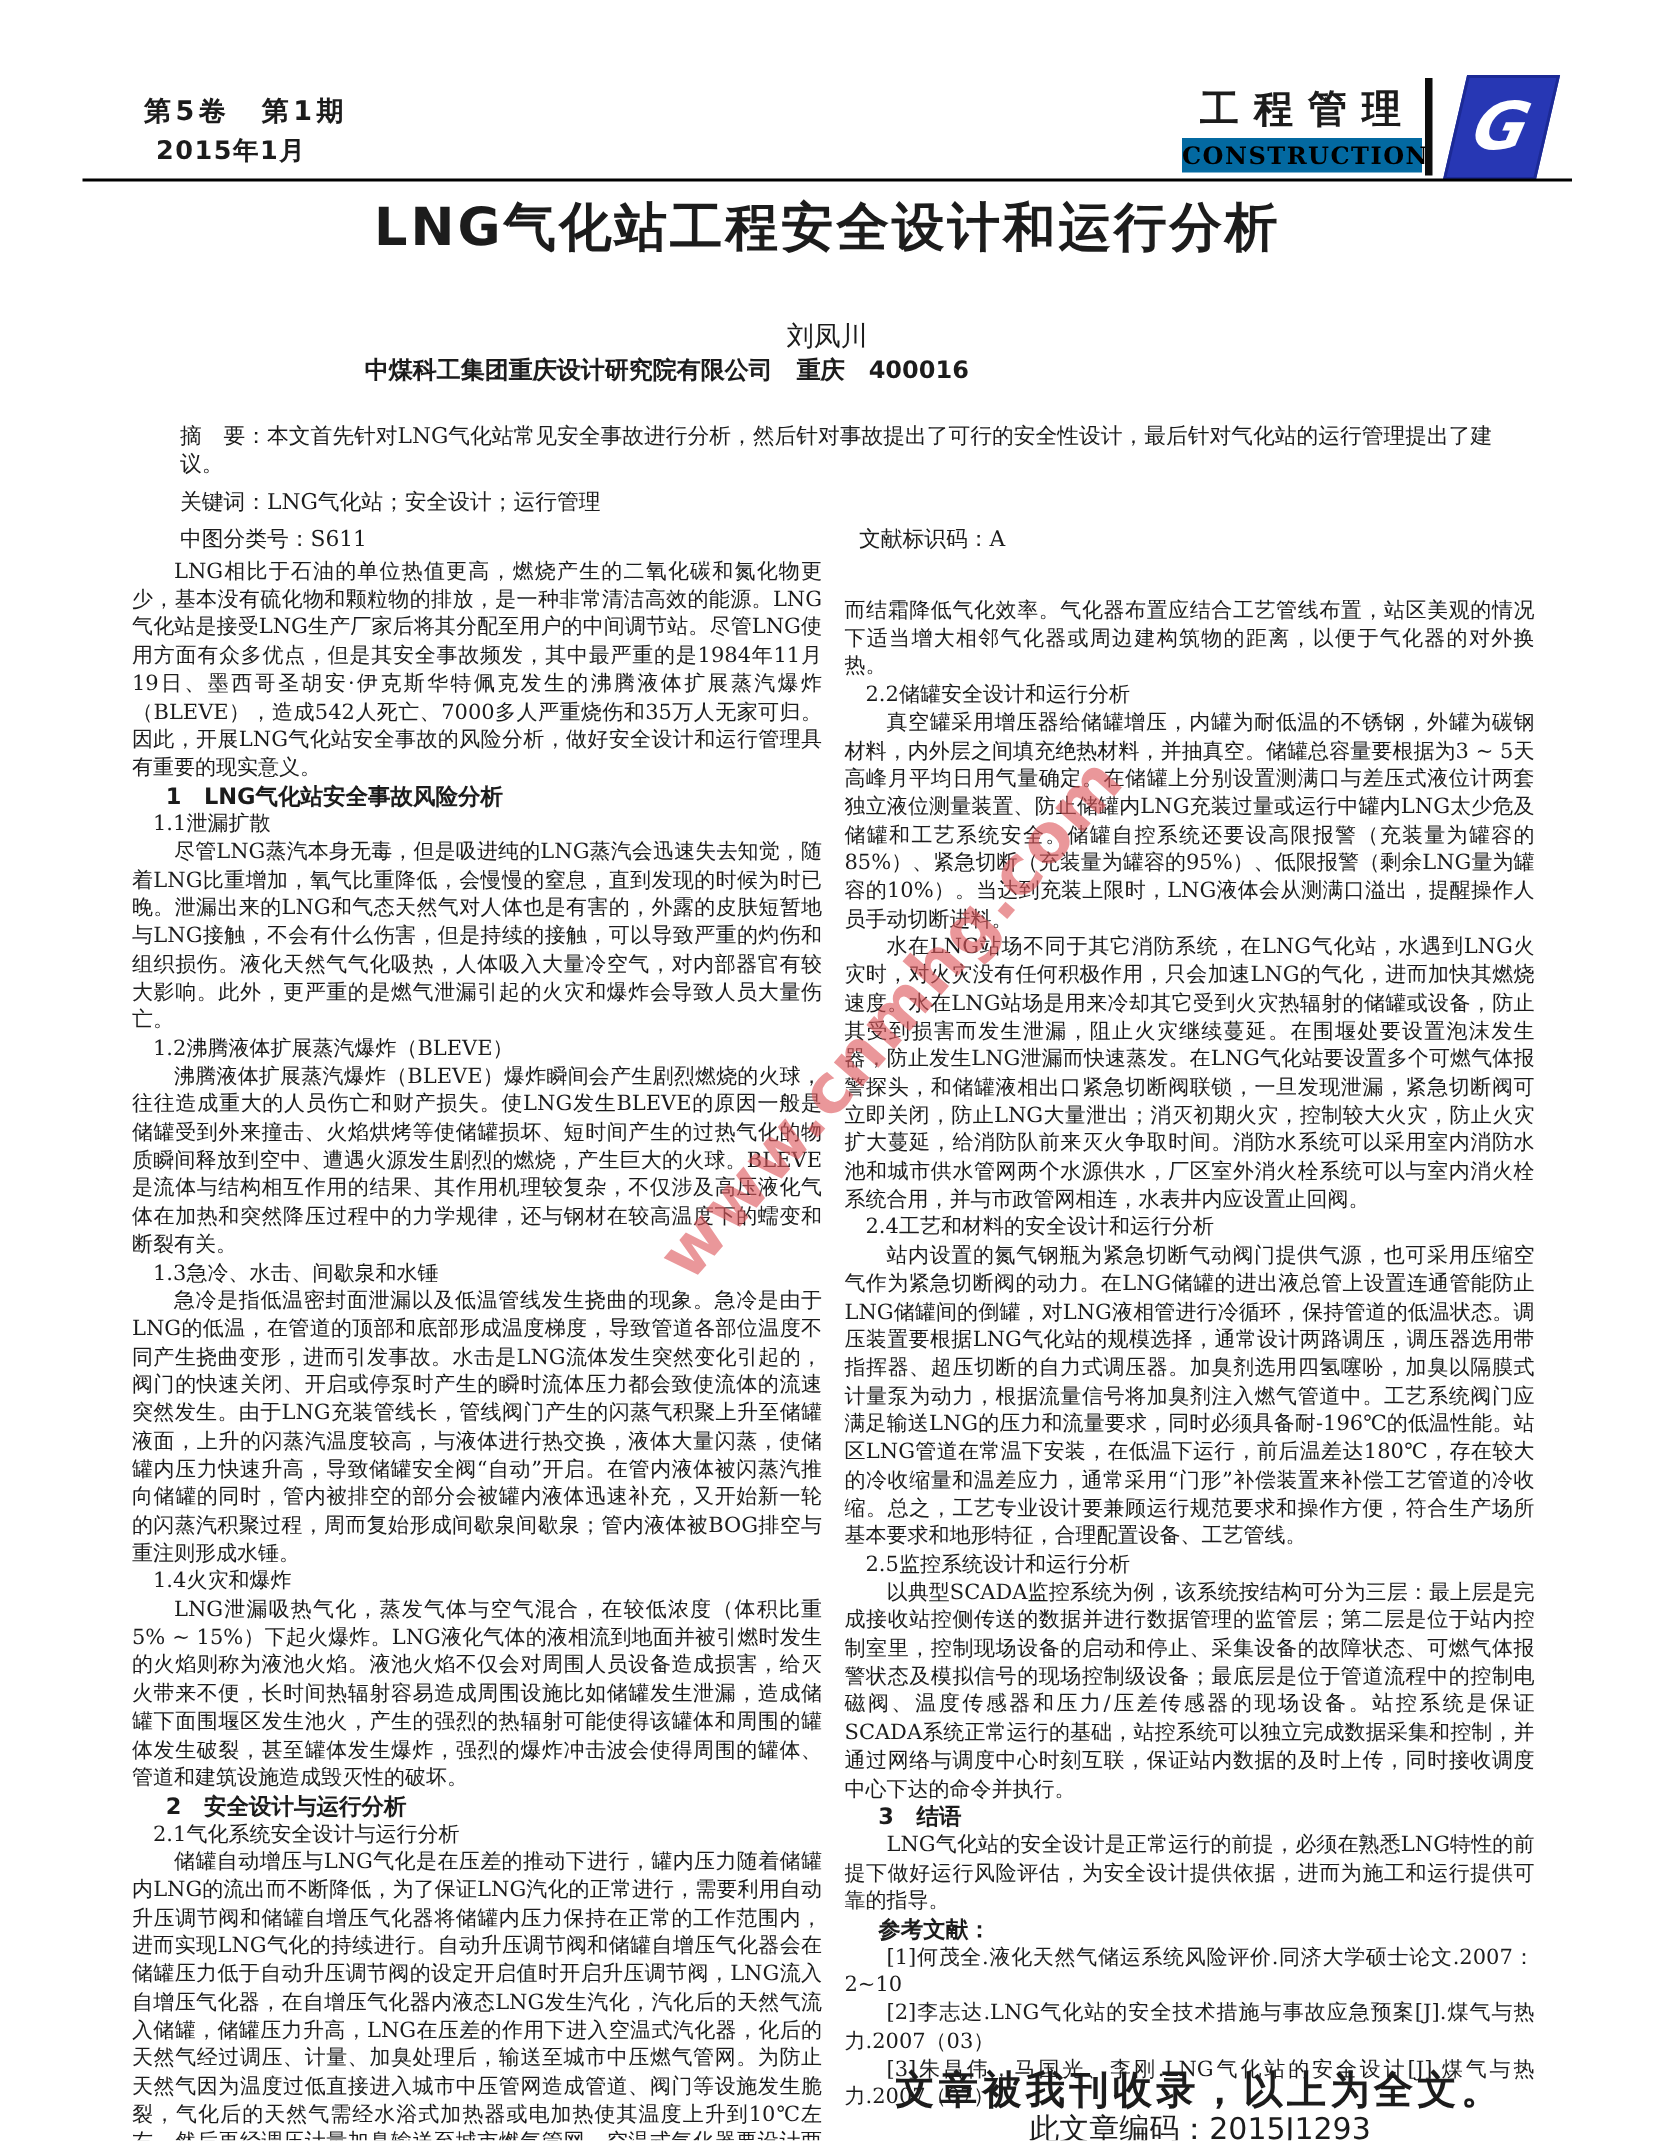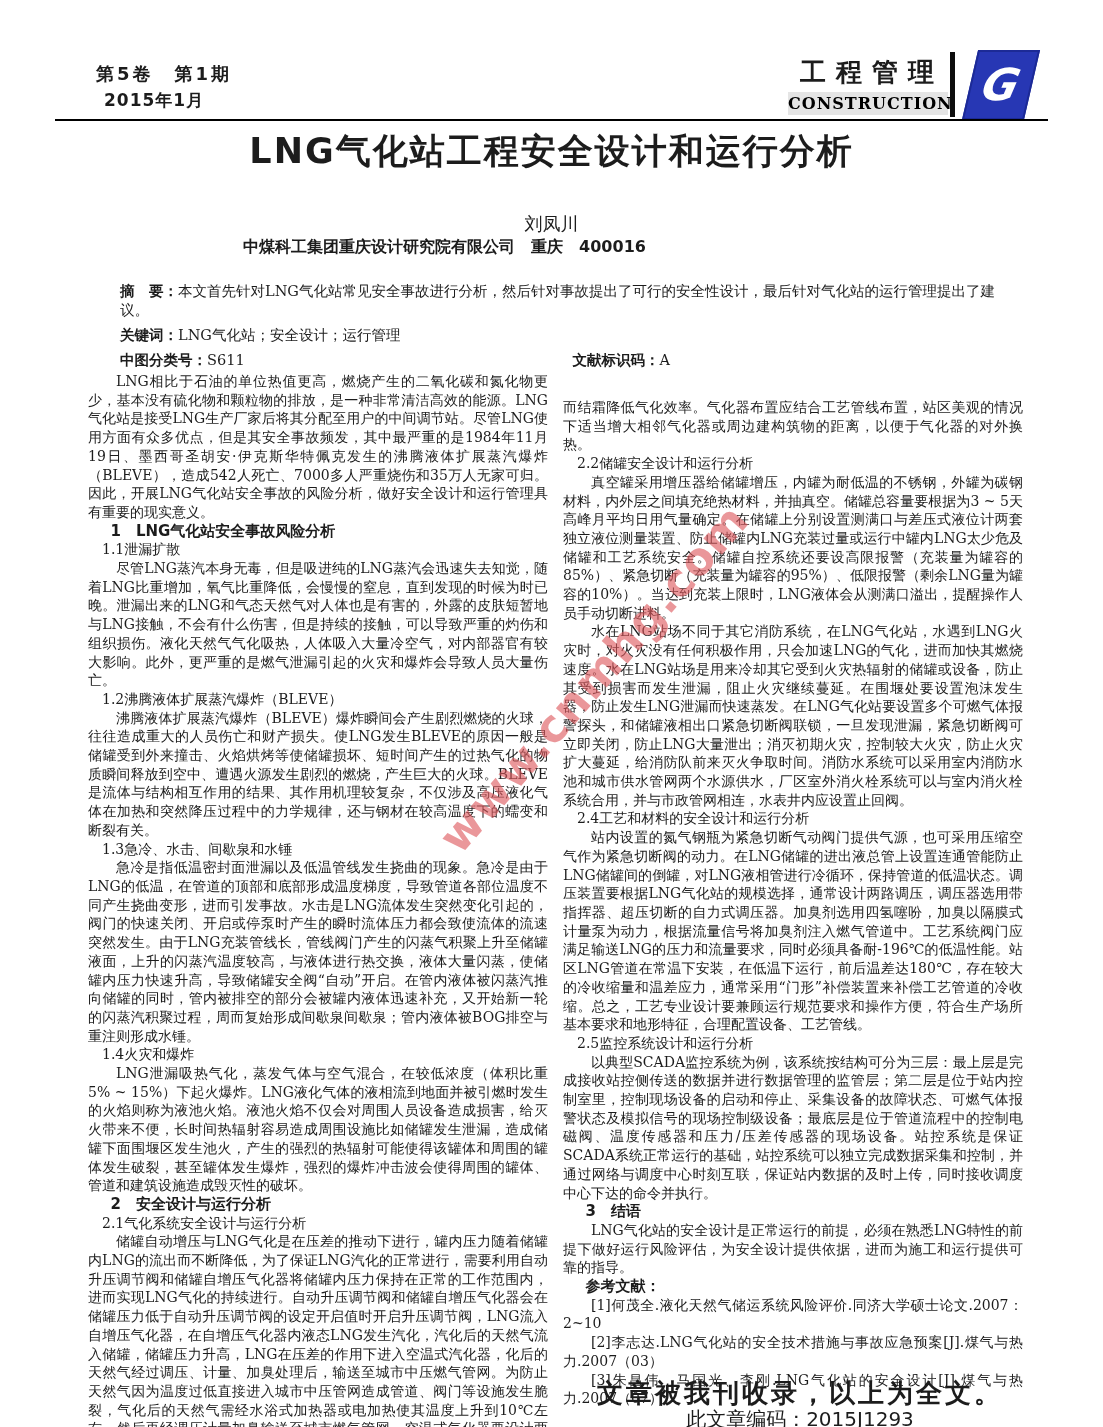--- a/index.html
+++ b/index.html
@@ -16,21 +16,21 @@
   .issue-date {
     position:absolute; left:104px; top:89px;
     font-family:"DejaVu Sans", sans-serif; font-weight:bold; font-size:17px; letter-spacing:1px;
   }
   .masthead-cn {
     position:absolute; left:793px; top:55px; width:158px; text-align:center;
     font-family:"DejaVu Sans", sans-serif; font-weight:bold; font-size:26px; letter-spacing:10px;
   }
   .masthead-en {
     position:absolute; left:788px; top:92px; width:160px; text-align:center;
-    background:#e5e5e5; color:#000;
+    background:#0369a1; color:#000;
     font-family:"DejaVu Serif", serif; font-weight:bold; font-size:16px;
     letter-spacing:1px; padding:2px 0;
   }
   .masthead-bar { position:absolute; left:950px; top:52px; width:5px; height:65px; background:#0d0d0d; }
   .logo-box {
     position:absolute; left:970px; top:50px; width:58px; height:66px;
     background:#2737b4; transform:skewX(-13deg);
     display:flex; align-items:center; justify-content:center;
     border:2px solid #1c2a96;
   }
@@ -47,21 +47,21 @@
   }
   .author { position:absolute; left:0; top:212px; width:1103px; text-align:center; font-size:18px; }
   .affiliation {
     position:absolute; left:0; top:237px; width:889px; text-align:center;
     font-family:"DejaVu Sans", sans-serif; font-weight:bold; font-size:16px;
   }
 
   
   .abstract { position:absolute; left:120px; top:282px; width:882px; font-size:14.5px; line-height:19px; }
   .abstract p { margin:0 0 6px 0; }
-  .abstract .label { font-family:"DejaVu Sans", sans-serif; font-weight:bold;margin-top:39px; }
+  .abstract .label { font-family:"DejaVu Sans", sans-serif; font-weight:normal;margin-top:39px; }
   .meta-row { margin-top:8px; }
   .clc-item { display:inline-block; width:448px; }
 
   
   .col {
     position:absolute; top:372px; width:460px;
     font-size:14px; line-height:18.7px; text-align:justify;
   }
   .col-left  { left:88px;  }
   .col-right { left:563px;margin-top:26px; }

